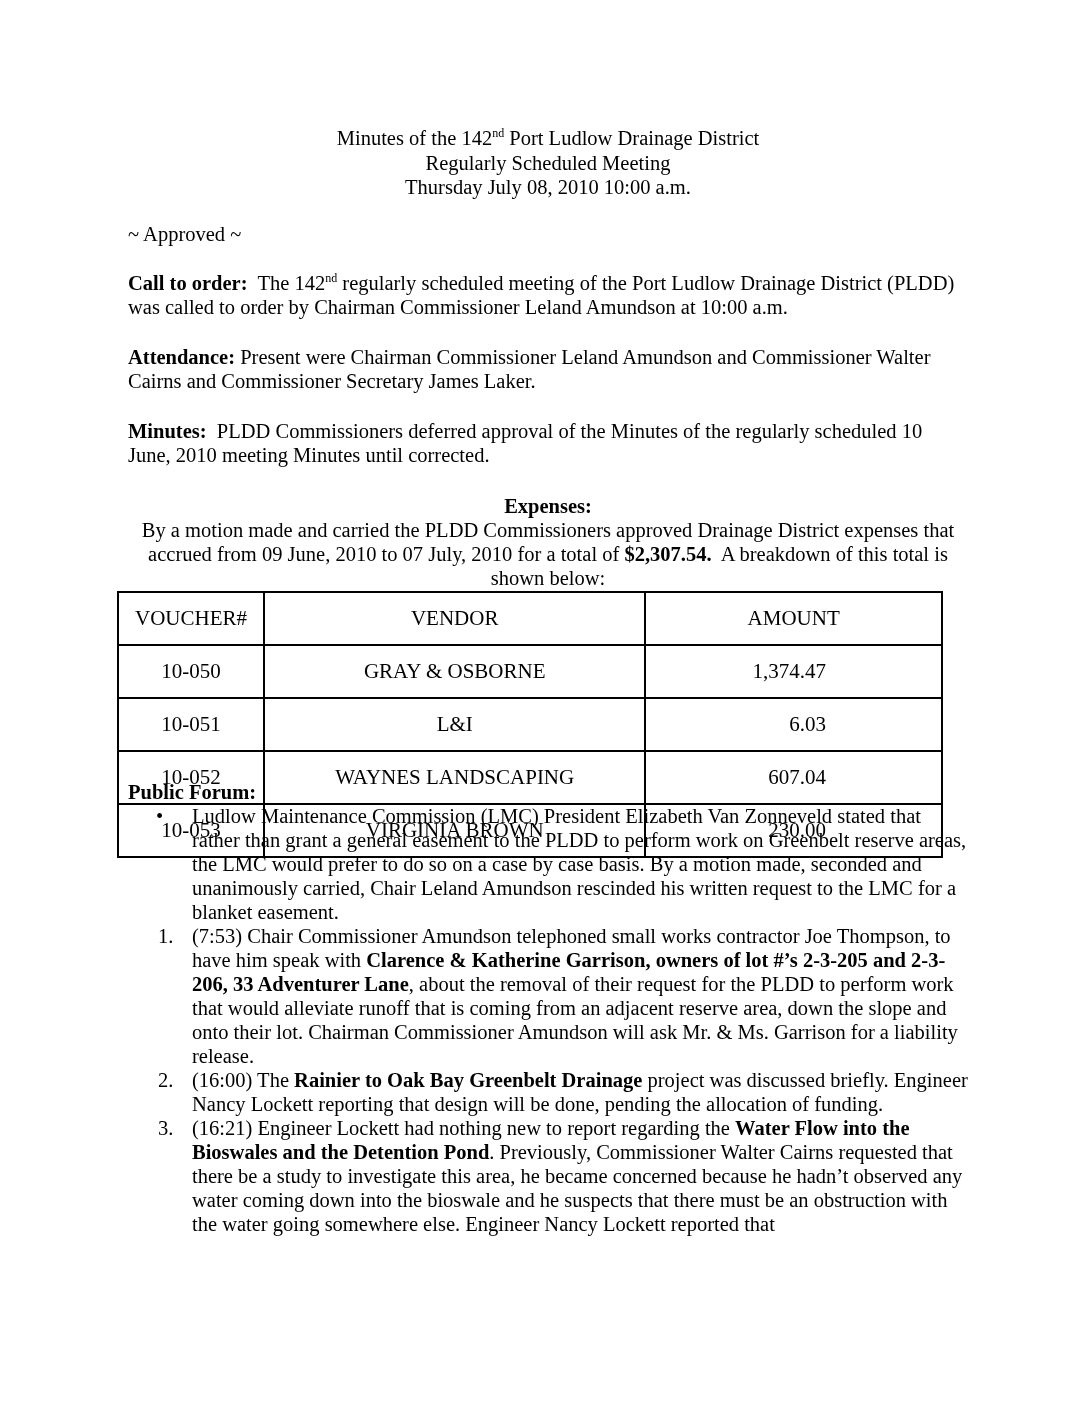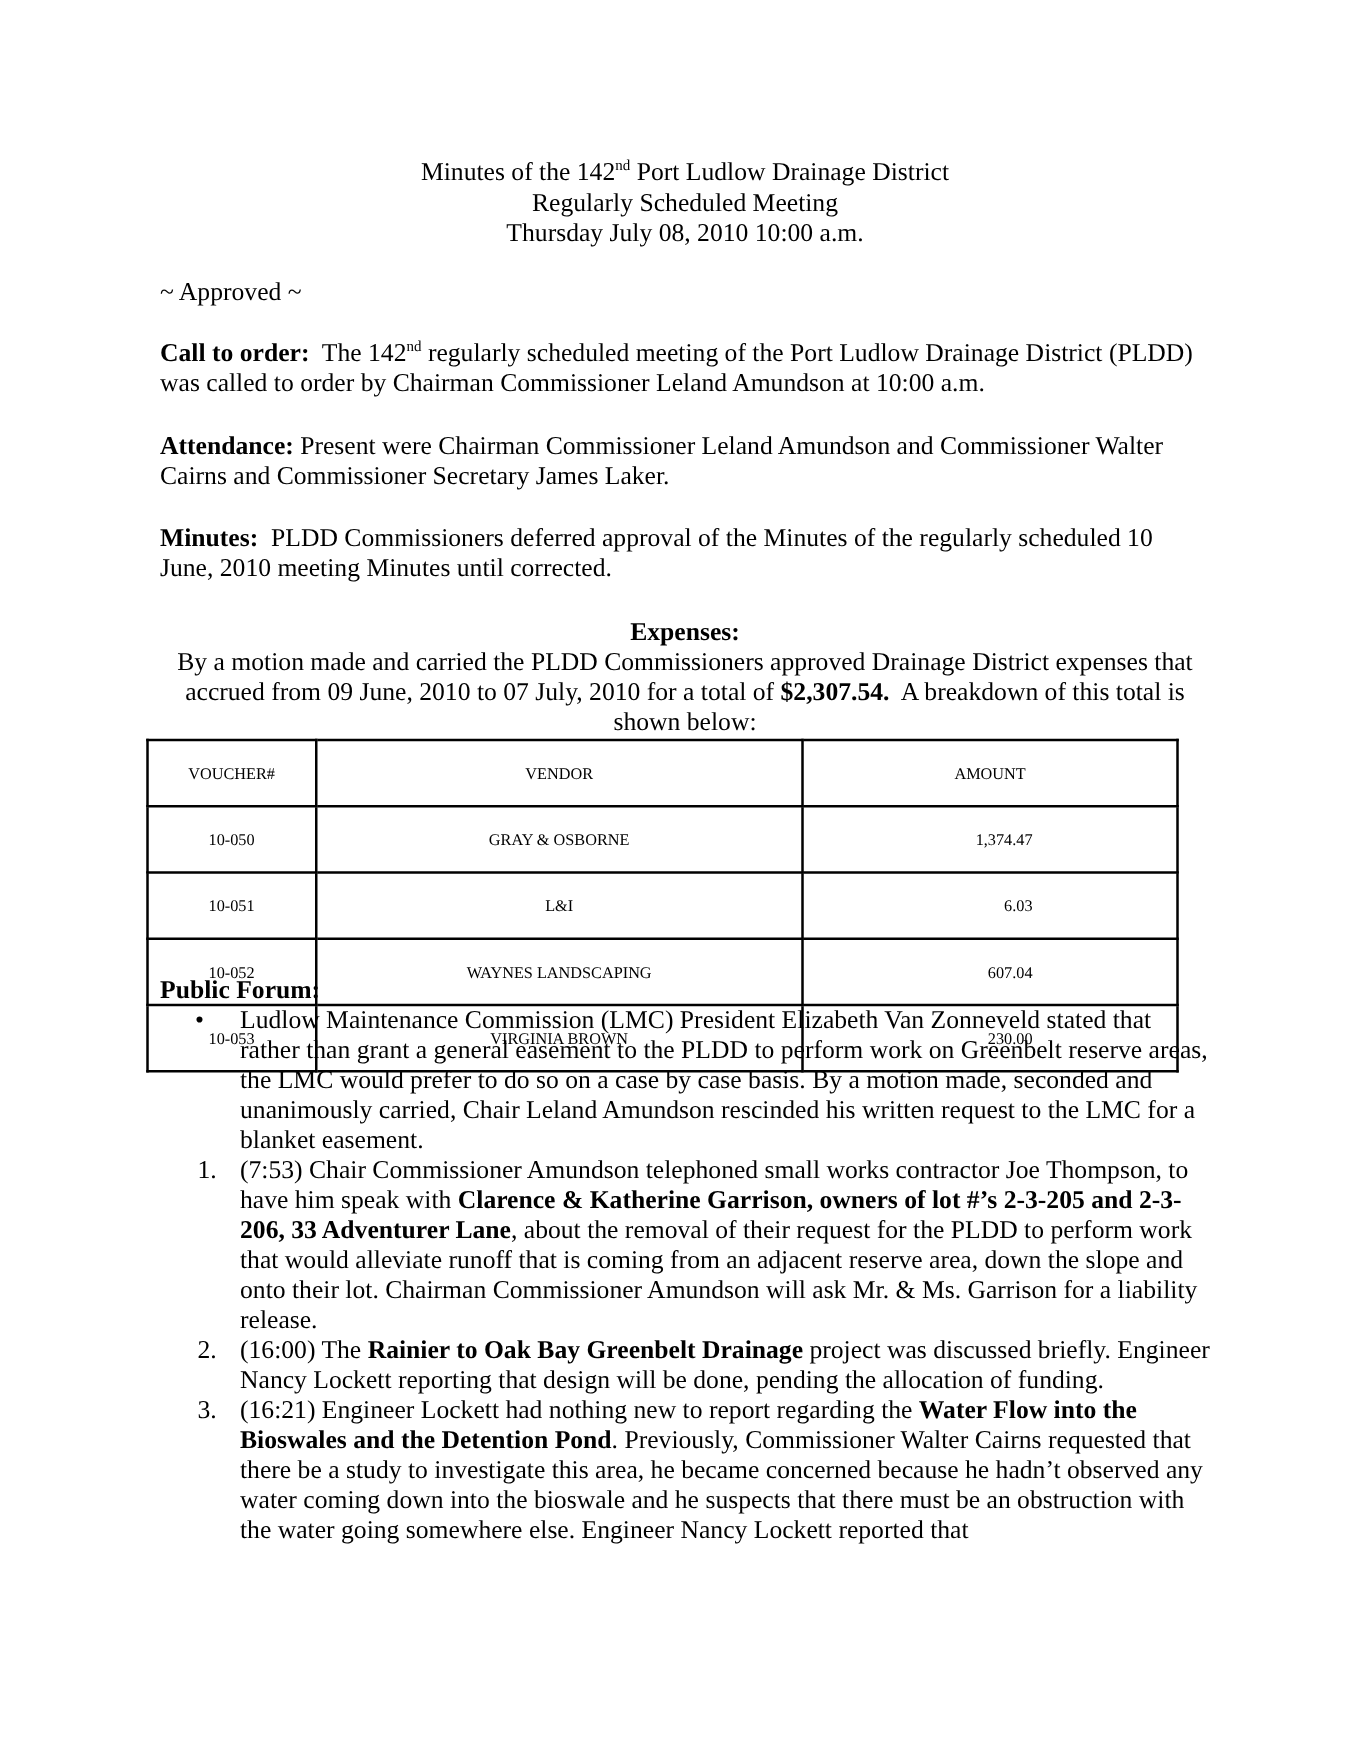--- a/index.html
+++ b/index.html
@@ -14,21 +14,21 @@
     sup { font-size: 12px; line-height: 0; vertical-align: 8px; }
     .approved { position: absolute; top: 222px; left: 0; width: 840px; text-align: left; }
     .section { position: absolute; left: 0; width: 840px; }
     .b { font-weight: bold; }
     .expense-table {
       position: absolute; left: -11px; top: 591px;
       border-collapse: collapse; width: 826px;
     }
     .expense-table td, .expense-table th {
       border: 2px solid #000; height: 19px; padding: 16px; line-height: 19px;
-      font-weight: normal; font-size: 13px; text-align: center;
+      font-weight: normal; font-size: 21px; text-align: center;
     }
     .expense-table .c1 { width: 108px; }
     .expense-table .c2 { width: 419px; }
     .expense-table .c3 { width: 295px; margin-top: 44px; }
     .expense-table td.amt { text-align: right; padding-right: 115px; }
     .bullet-list { list-style: none; margin: 0; padding: 0; }
     .bullet-item { position: relative; padding-left: 64px; }
     .bullet-dot { position: absolute; left: 28px; top: 0; }
     .num-list { list-style: none; margin: 0; padding: 0; }
     .num-item { position: relative; padding-left: 64px; }

